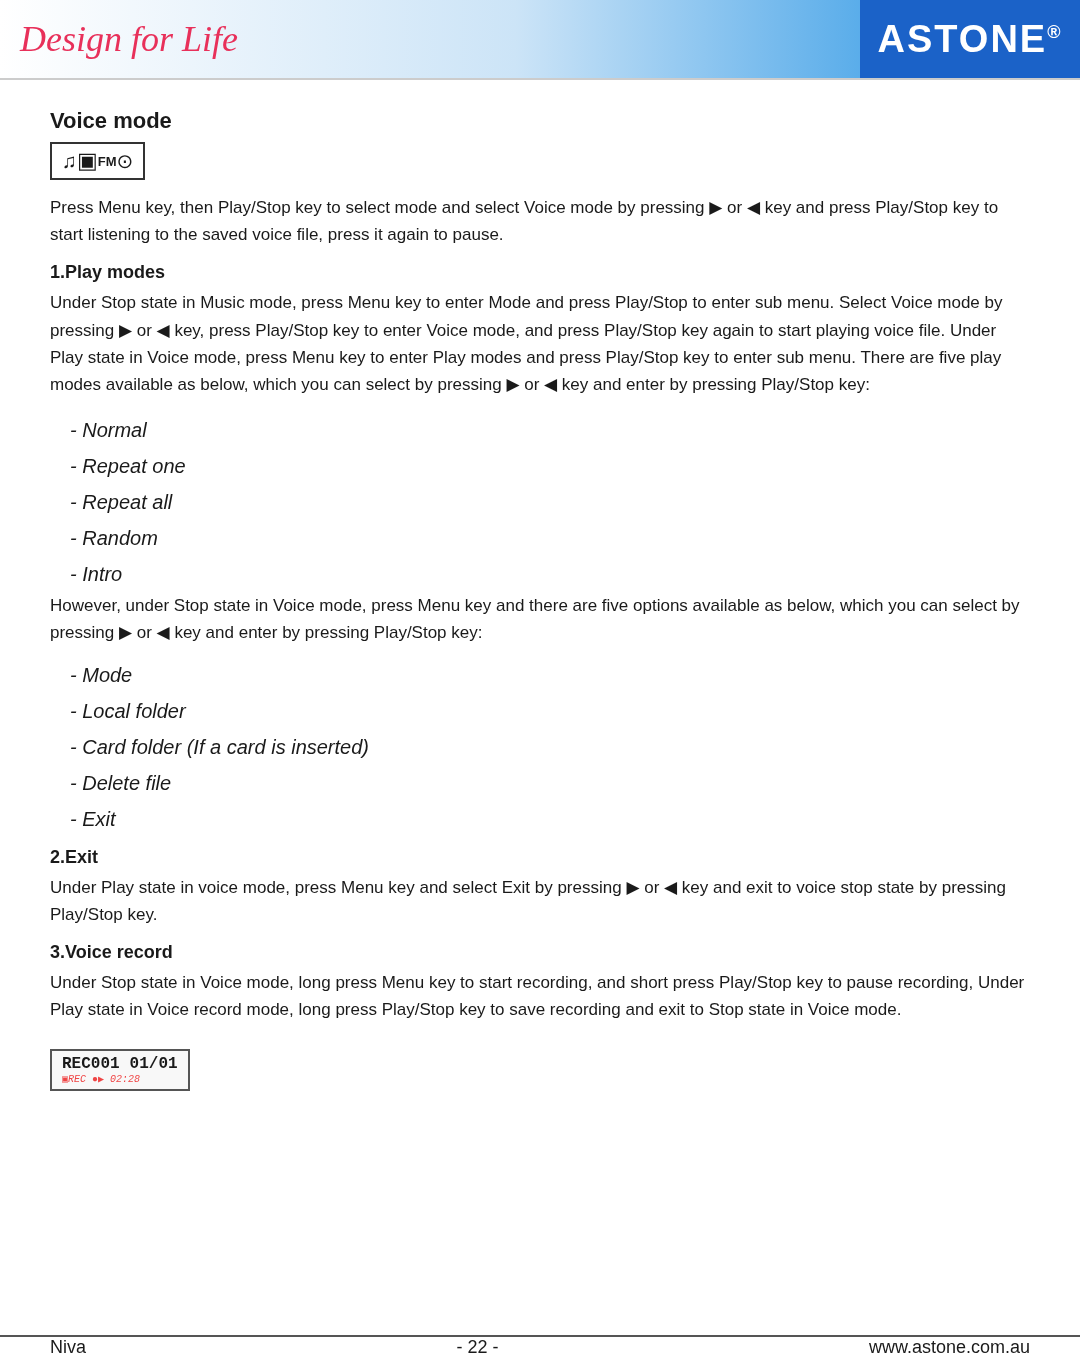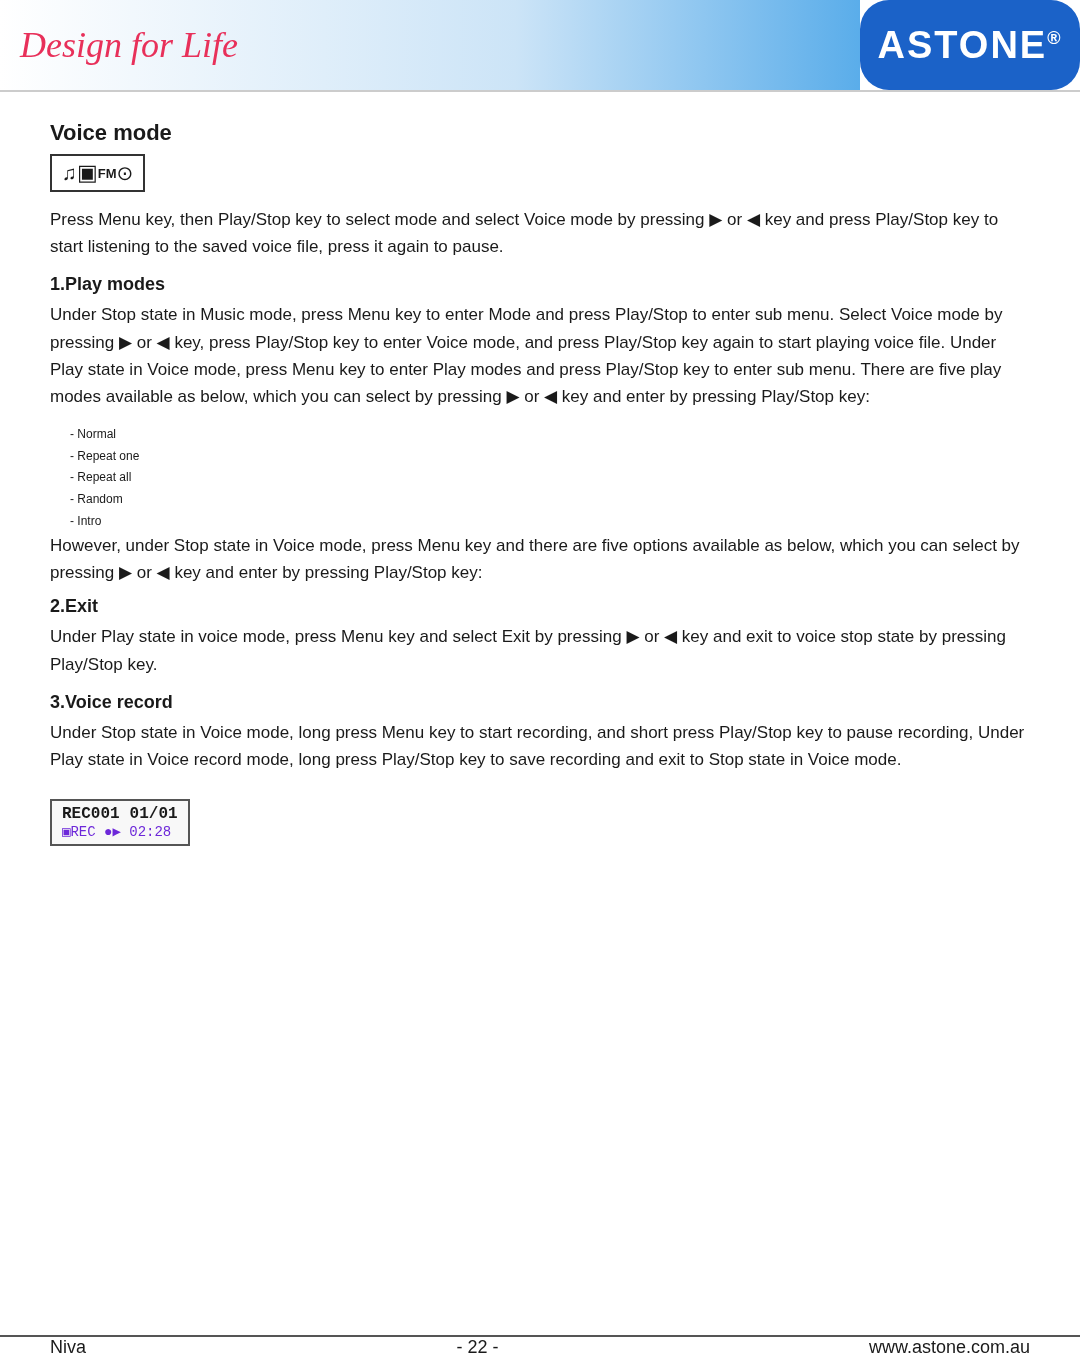--- a/index.html
+++ b/index.html
@@ -11,21 +11,21 @@
       font-family: Arial, sans-serif;
       font-size: 18px;
       color: #1a1a1a;
       position: relative;
     }
 
     
     .header {
       display: flex;
       align-items: stretch;
-      height: 92px;
+      height: 80px;
       border-bottom: 2px solid #cccccc;
       margin-bottom: 18px;
     }
 
     .header-logo-left {
       flex: 1;
       display: flex;
       align-items: center;
       padding: 10px 20px;
       background: linear-gradient(to right, #ffffff 0%, #cce4f7 60%, #5aadea 100%);
@@ -37,21 +37,20 @@
       color: #e8305a;
       font-style: italic;
     }
 
     .header-logo-right {
       width: 220px;
       background: #1b62c8;
       display: flex;
       align-items: center;
       justify-content: center;
-      border-radius: 29px;
     }
 
     .astone-logo {
       color: #ffffff;
       font-size: 38px;
       font-weight: 900;
       letter-spacing: 2px;
       font-family: Arial Black, sans-serif;
     }
 
@@ -95,23 +94,24 @@
     }
 
     .section-header {
       font-weight: bold;
       font-size: 18px;
       margin-bottom: 6px;
       margin-top: 10px;
     }
 
     .list-item {
-      font-size: 12px;
+      font-size: 20px;
       line-height: 1.8;
       margin-left: 20px;
+      font-style: italic;
     }
 
     
     .lcd-box {
       border: 2px solid #555;
       display: inline-block;
       padding: 4px 10px;
       font-family: 'Courier New', monospace;
       font-size: 15px;
       margin-top: 12px;
@@ -120,22 +120,23 @@
 
     .lcd-line1 {
       display: flex;
       align-items: center;
       gap: 10px;
       font-size: 16px;
       font-weight: bold;
     }
 
     .lcd-line2 {
-      font-size: 14px;
-      color: #6d28d9;
+      font-size: 10px;
+      color: #ef4444;
+      font-style: italic;
     }
 
     
     .footer {
       position: absolute;
       bottom: 0;
       left: 0;
       right: 0;
       border-top: 2px solid #555;
       display: flex;
@@ -188,20 +189,27 @@
     <div>
       <div class="list-item">- Normal</div>
       <div class="list-item">- Repeat one</div>
       <div class="list-item">- Repeat all</div>
       <div class="list-item">- Random</div>
       <div class="list-item">- Intro</div>
     </div>
 
     <p class="body-text spacer">However, under Stop state in Voice mode, press Menu key and there are five options available as below, which you can select by pressing ▶ or ◀ key and enter by pressing Play/Stop key:</p>
 
+    <div>
+      <div class="list-item">- Mode</div>
+      <div class="list-item">- Local folder</div>
+      <div class="list-item">- Card folder (If a card is inserted)</div>
+      <div class="list-item">- Delete file</div>
+      <div class="list-item">- Exit</div>
+    </div>
   </div>
 
   <div class="spacer">
     <div class="section-header">2.Exit</div>
     <p class="body-text">Under Play state in voice mode, press Menu key and select Exit by pressing ▶ or ◀ key and exit to voice stop state by pressing Play/Stop key.</p>
   </div>
 
   <div>
     <div class="section-header">3.Voice record</div>
     <p class="body-text">Under Stop state in Voice mode, long press Menu key to start recording, and short press Play/Stop key to pause recording, Under Play state in Voice record mode, long press Play/Stop key to save recording and exit to Stop state in Voice mode.</p>

